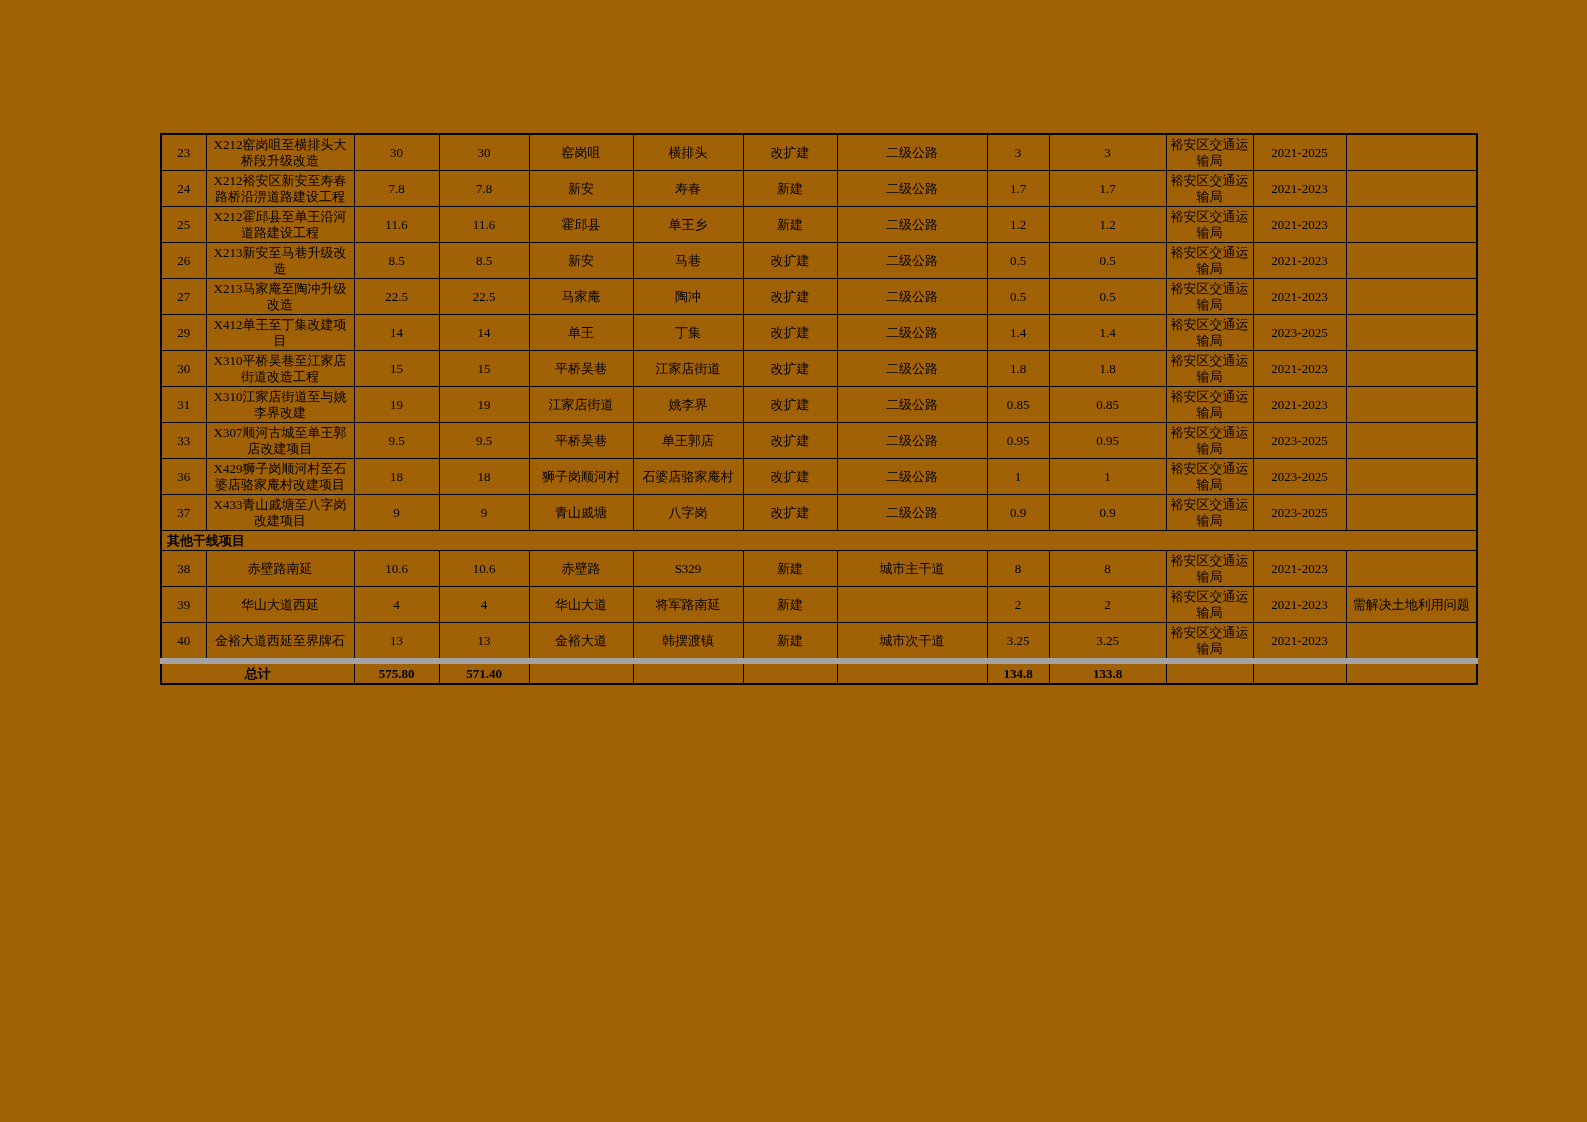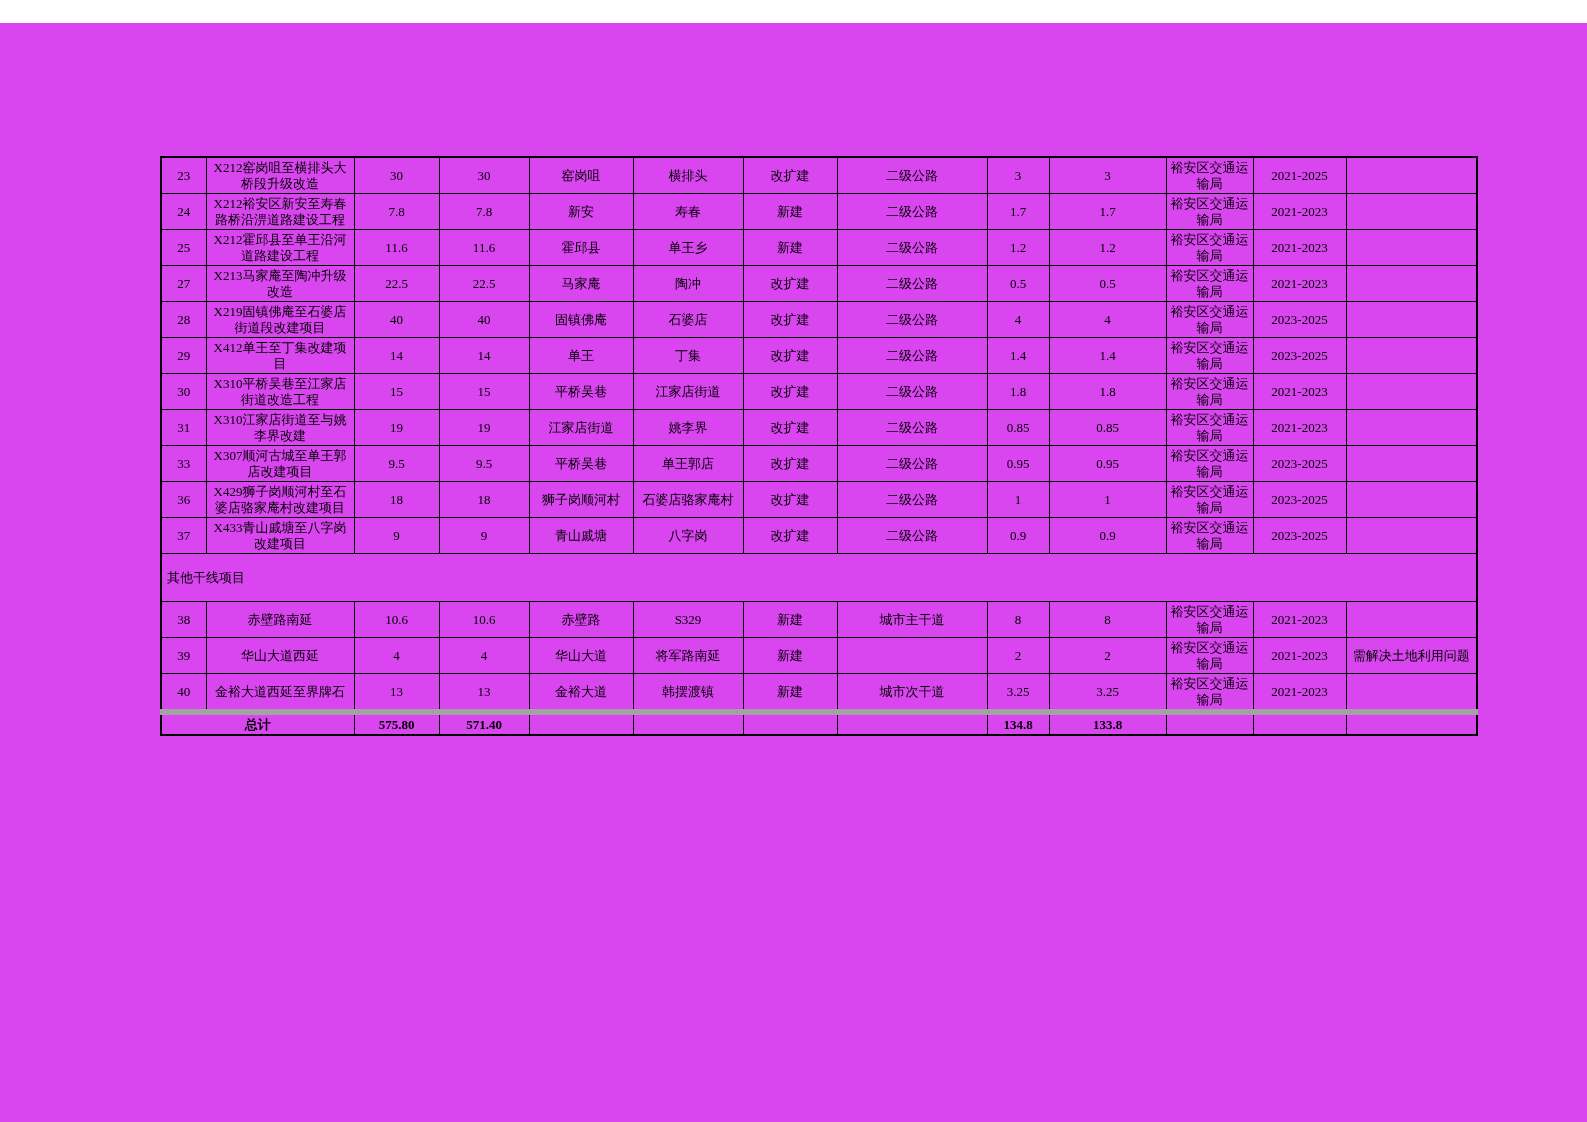--- a/index.html
+++ b/index.html
@@ -1,37 +1,37 @@
 <!DOCTYPE html>
 <html lang="zh"><head>
 <meta charset="utf-8">
 <style>
   html,body{margin:0;padding:0;}
   body{
     width:1587px;height:1122px;position:relative;
     background:#ffffff;
     font-family:"Liberation Serif","DejaVu Serif",serif;
   }
-  .page{position:absolute;inset:0;background:#d946ef;margin-top:23px;}
+  .page{position:absolute;inset:0;background:#a16207;}
   table.projects{
     position:absolute;left:160px;top:133px;width:1316px;
     border-collapse:collapse;table-layout:fixed;
     border:2px solid #000;
   }
   table.projects td{
     border:1px solid #000;
     font-family:"Liberation Serif","DejaVu Serif",serif;
     font-size:13px;line-height:16px;color:#000;
     text-align:center;vertical-align:middle;
     padding:1px 3px;word-break:break-all;
   }
   tr.project td{height:33px;}
   tr.section td{
-    height:17px;text-align:left;font-weight:400;
-    padding:15px 5px;word-break:keep-all;
+    height:17px;text-align:left;font-weight:700;
+    padding:1px 5px;word-break:keep-all;
   }
   tr.total td{height:17px;font-weight:700;border-top:6px solid #a3a3a3;}
   td.unit-cell{padding:1px 6px;}
   td.remark-cell{padding:1px 15px;}
   td.name-cell{padding:1px 2px;}
 </style>
 </head>
 <body>
 
 <div class="page">
@@ -91,50 +91,50 @@
           <td>单王乡</td>
           <td>新建</td>
           <td>二级公路</td>
           <td>1.2</td>
           <td>1.2</td>
           <td class="unit-cell">裕安区交通运输局</td>
           <td>2021-2023</td>
           <td class="remark-cell"></td>
         </tr>
         <tr class="project">
+          <td>26</td>
+          <td class="name-cell">X213新安至马巷升级改造</td>
+          <td>8.5</td>
+          <td>8.5</td>
+          <td>新安</td>
+          <td>马巷</td>
+          <td>改扩建</td>
+          <td>二级公路</td>
+          <td>0.5</td>
+          <td>0.5</td>
+          <td class="unit-cell">裕安区交通运输局</td>
+          <td>2021-2023</td>
+          <td class="remark-cell"></td>
+        </tr>
+        <tr class="project">
           <td>27</td>
           <td class="name-cell">X213马家庵至陶冲升级改造</td>
           <td>22.5</td>
           <td>22.5</td>
           <td>马家庵</td>
           <td>陶冲</td>
           <td>改扩建</td>
           <td>二级公路</td>
           <td>0.5</td>
           <td>0.5</td>
           <td class="unit-cell">裕安区交通运输局</td>
           <td>2021-2023</td>
           <td class="remark-cell"></td>
         </tr>
         <tr class="project">
-          <td>28</td>
-          <td class="name-cell">X219固镇佛庵至石婆店街道段改建项目</td>
-          <td>40</td>
-          <td>40</td>
-          <td>固镇佛庵</td>
-          <td>石婆店</td>
-          <td>改扩建</td>
-          <td>二级公路</td>
-          <td>4</td>
-          <td>4</td>
-          <td class="unit-cell">裕安区交通运输局</td>
-          <td>2023-2025</td>
-          <td class="remark-cell"></td>
-        </tr>
-        <tr class="project">
           <td>29</td>
           <td class="name-cell">X412单王至丁集改建项目</td>
           <td>14</td>
           <td>14</td>
           <td>单王</td>
           <td>丁集</td>
           <td>改扩建</td>
           <td>二级公路</td>
           <td>1.4</td>
           <td>1.4</td>

